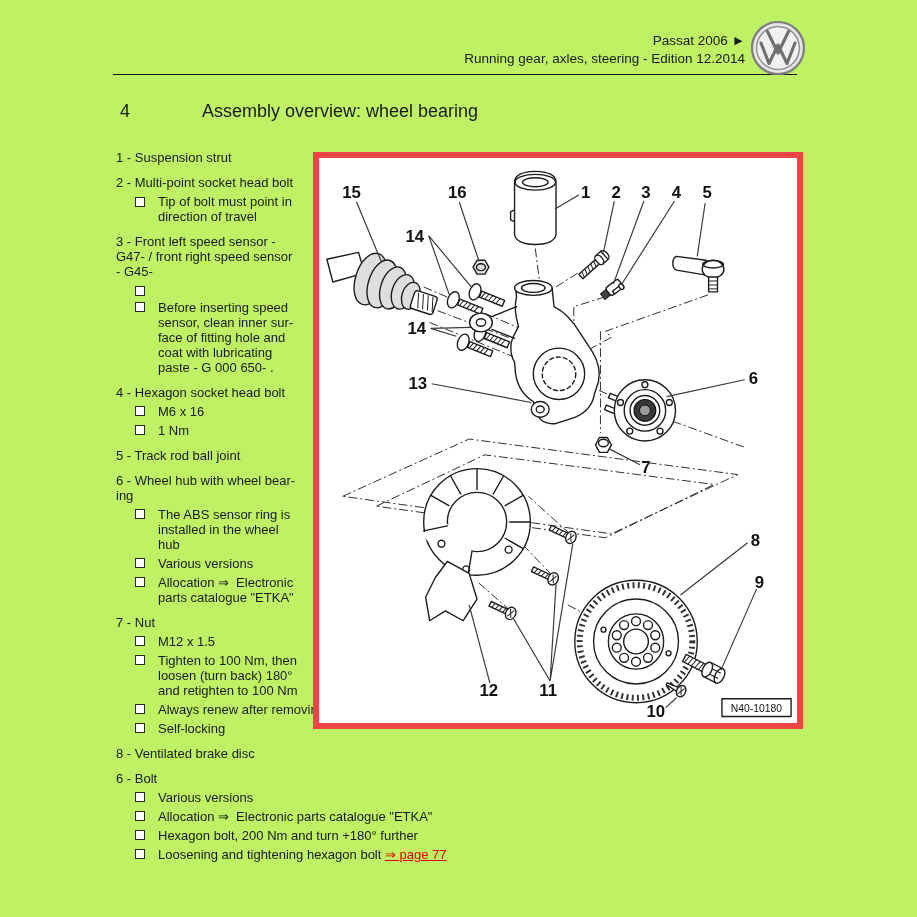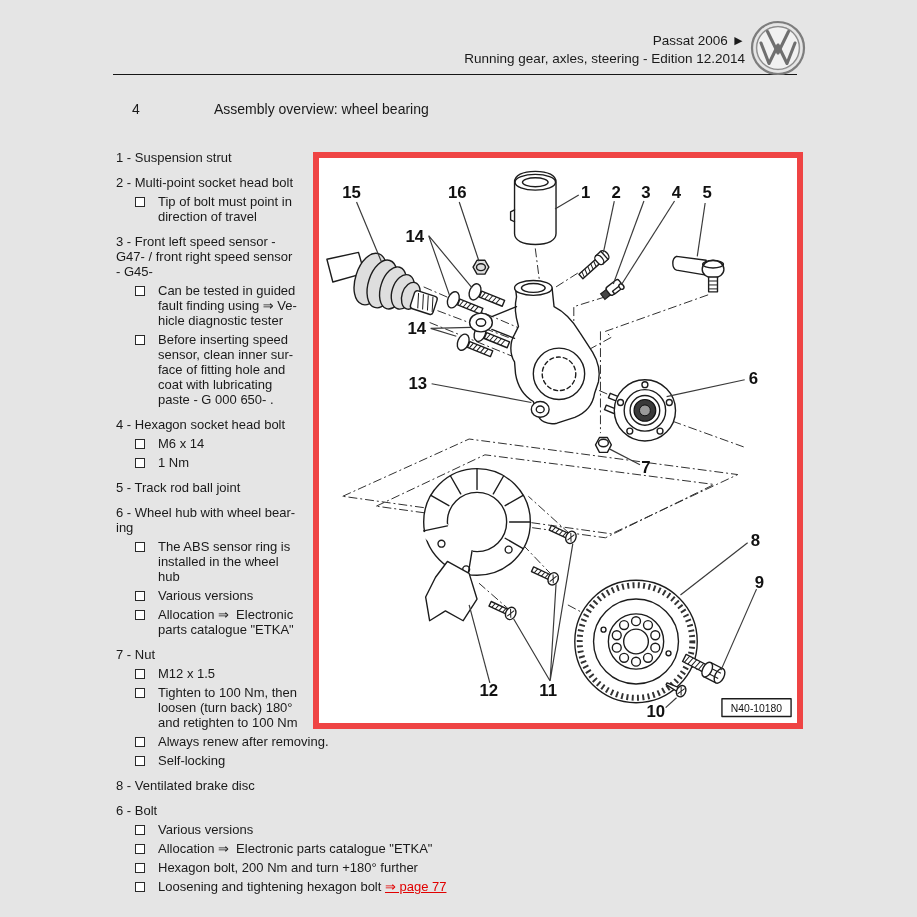--- a/index.html
+++ b/index.html
@@ -1,26 +1,26 @@
 <!DOCTYPE html>
 <html><head>
 <meta charset="utf-8">
 <style>
   html,body{margin:0;padding:0;background:#fff;}
-  .page{position:relative;width:917px;height:917px;background:#e5e5e5;
+  .page{position:relative;width:917px;height:917px;background:#bef264;
         font-family:"Liberation Sans",sans-serif;color:#1a1a1a;overflow:hidden;}
 
   
   .header-text{position:absolute;top:32px;left:116px;width:629px;text-align:right;
                font-size:13.5px;line-height:18px;}
   .rule{position:absolute;top:74px;left:113px;width:684px;border-top:1.8px solid #161616;}
   .logo{position:absolute;top:20px;left:750px;width:56px;height:56px;}
 
   
-  .title{position:absolute;top:101px;left:132px;font-size:14px;}
+  .title{position:absolute;top:101px;left:120px;font-size:18px;}
   .title .num{display:inline-block;width:82px;}
 
   
   .content{position:absolute;top:146px;left:116px;width:684px;font-size:13px;line-height:15px;}
   .part{margin-top:10px;}
   .part:first-child{margin-top:4px;}
   .part-label{white-space:pre;}
   .note{display:flex;margin-top:4px;}
   .box{flex:0 0 auto;width:8px;height:8px;border:1.4px solid #2a2a2a;margin:2.5px 13px 0 19px;background:#fff;}
   .txt{white-space:pre;}
@@ -80,39 +80,36 @@
 direction of travel</span>
       </div>
     </div>
 
     <div class="part">
       <div class="part-label">3 - Front left speed sensor -
 G47- / front right speed sensor
 - G45-</div>
       <div class="note">
         <span class="box"></span>
-        <span class="txt">Can be tested in guided
-fault finding using ⇒ Ve-
-hicle diagnostic tester</span>
       </div>
       <div class="note">
         <span class="box"></span>
         <span class="txt">Before inserting speed
 sensor, clean inner sur-
 face of fitting hole and
 coat with lubricating
 paste - G 000 650- .</span>
       </div>
     </div>
 
     <div class="part">
       <div class="part-label">4 - Hexagon socket head bolt</div>
       <div class="note">
         <span class="box"></span>
-        <span class="txt">M6 x 14</span>
+        <span class="txt">M6 x 16</span>
       </div>
       <div class="note">
         <span class="box"></span>
         <span class="txt">1 Nm</span>
       </div>
     </div>
 
     <div class="part">
       <div class="part-label">5 - Track rod ball joint</div>
     </div>

